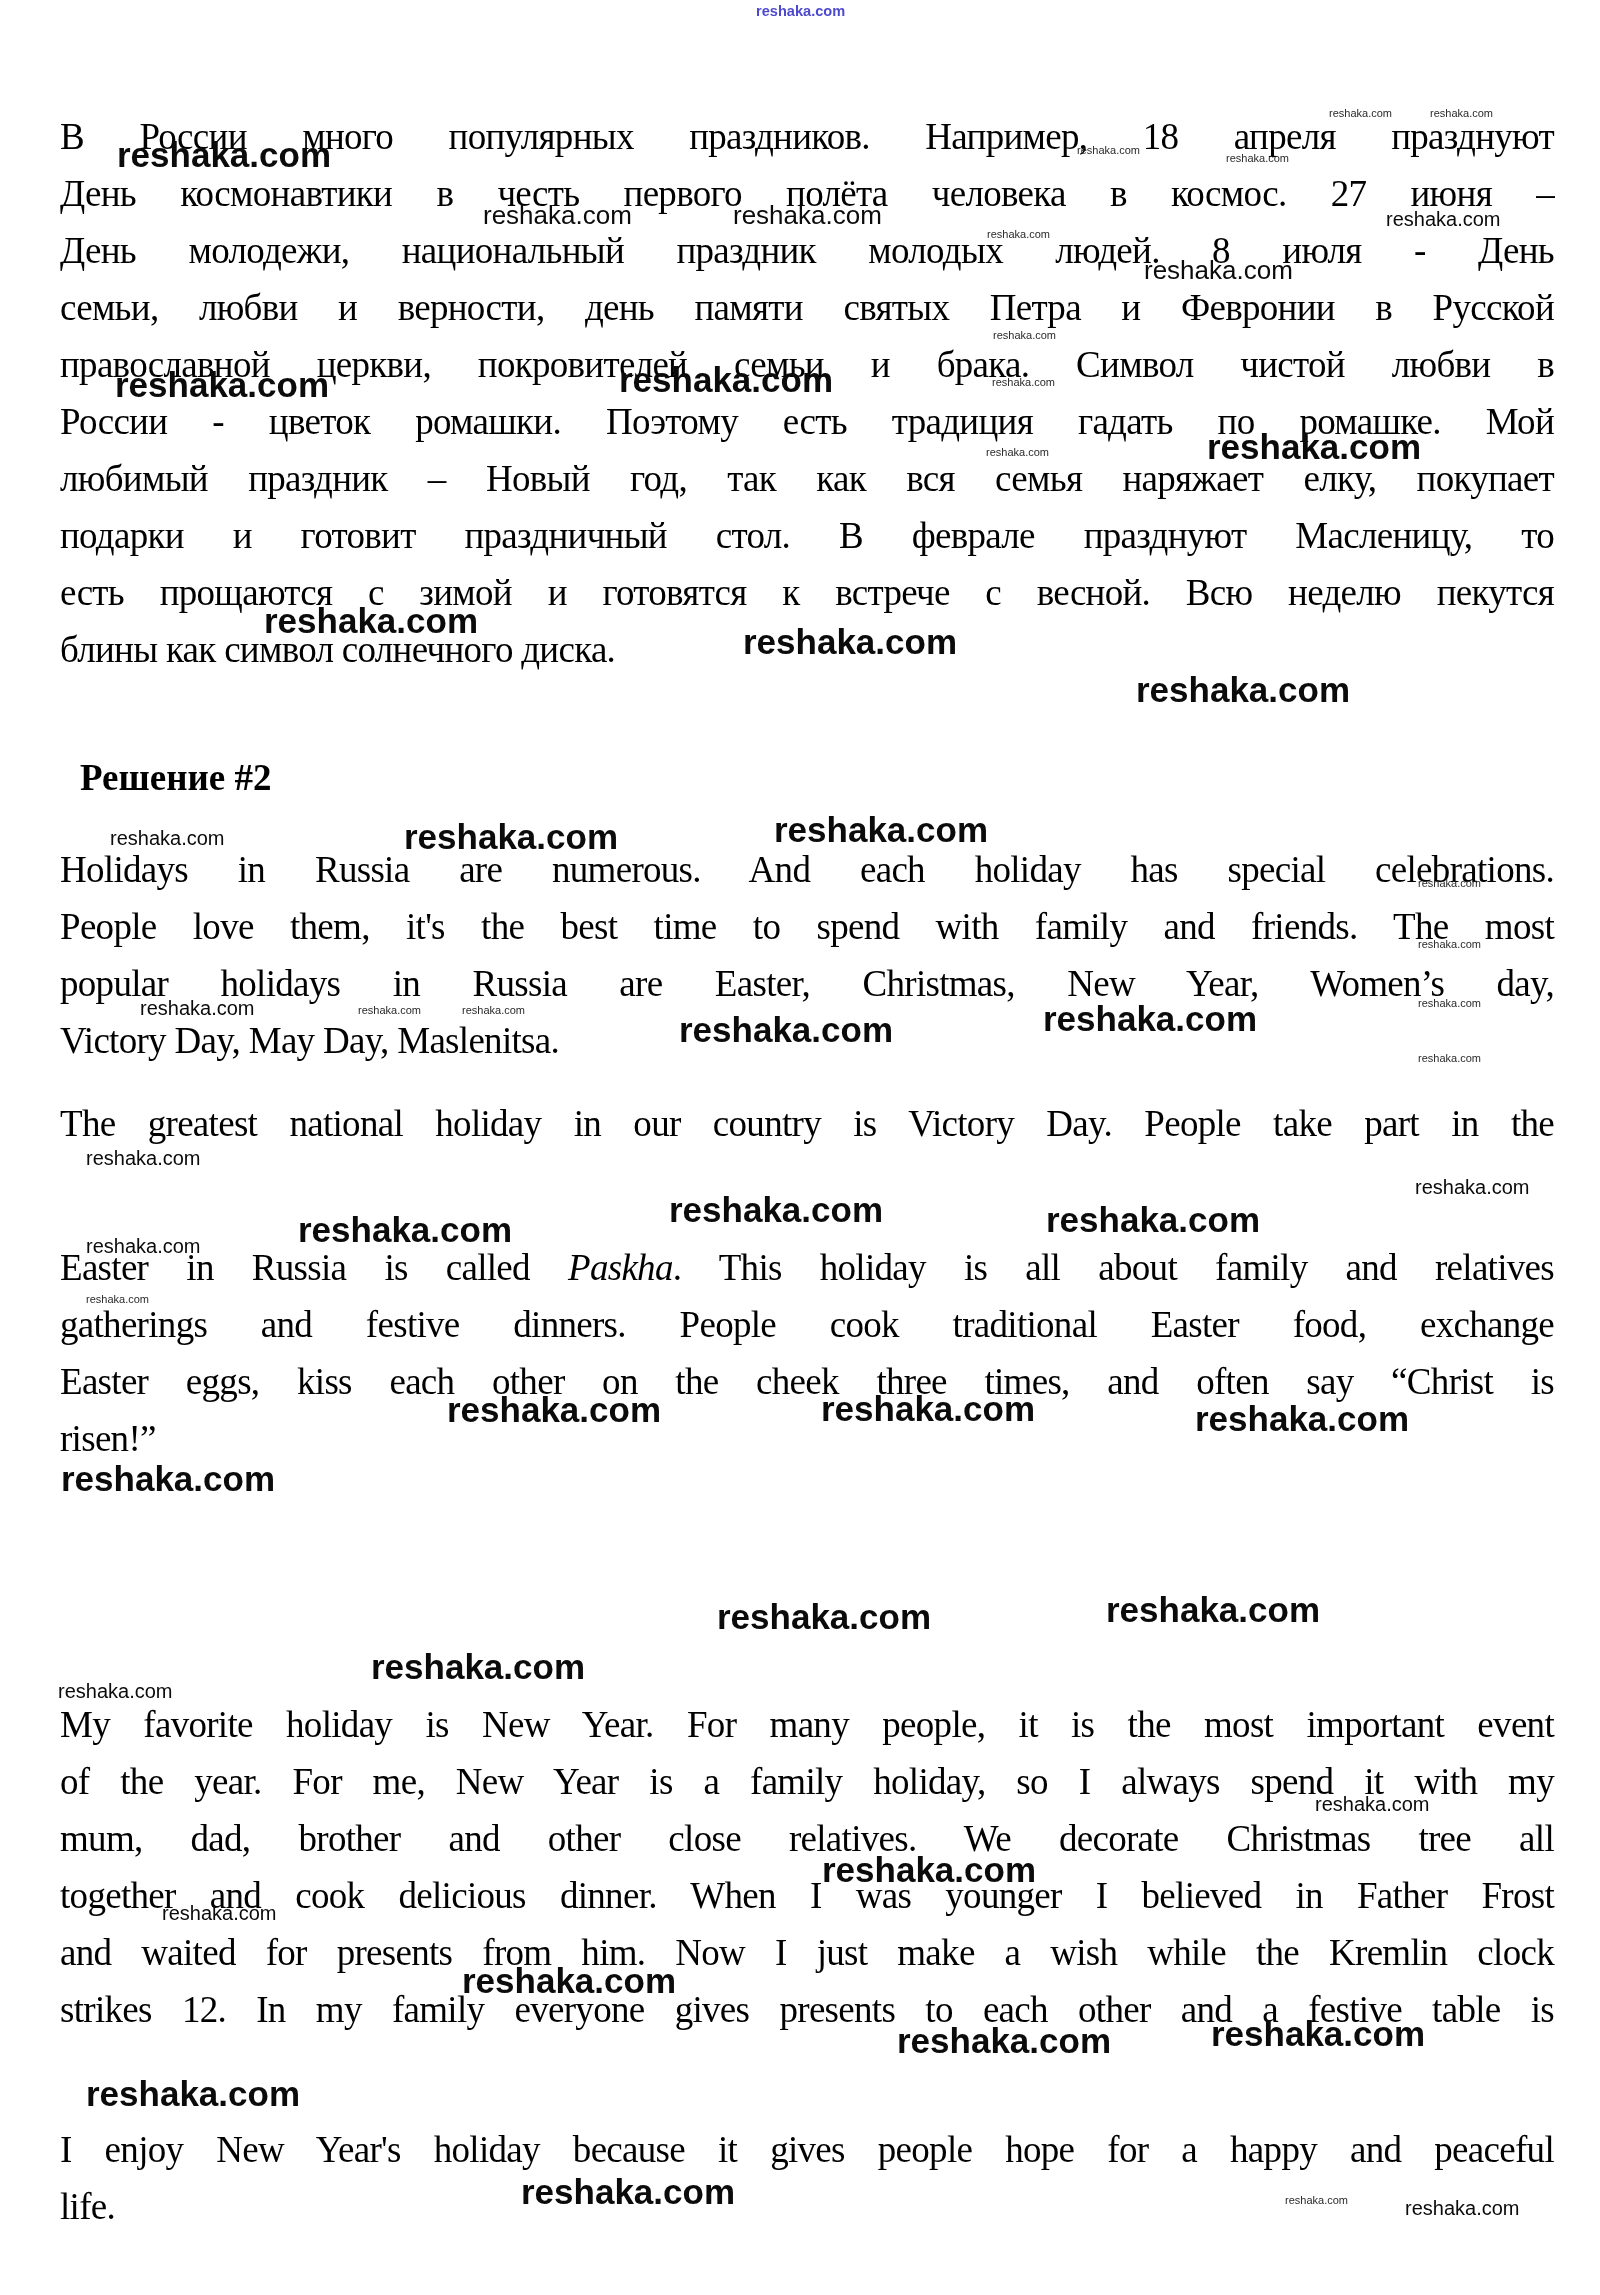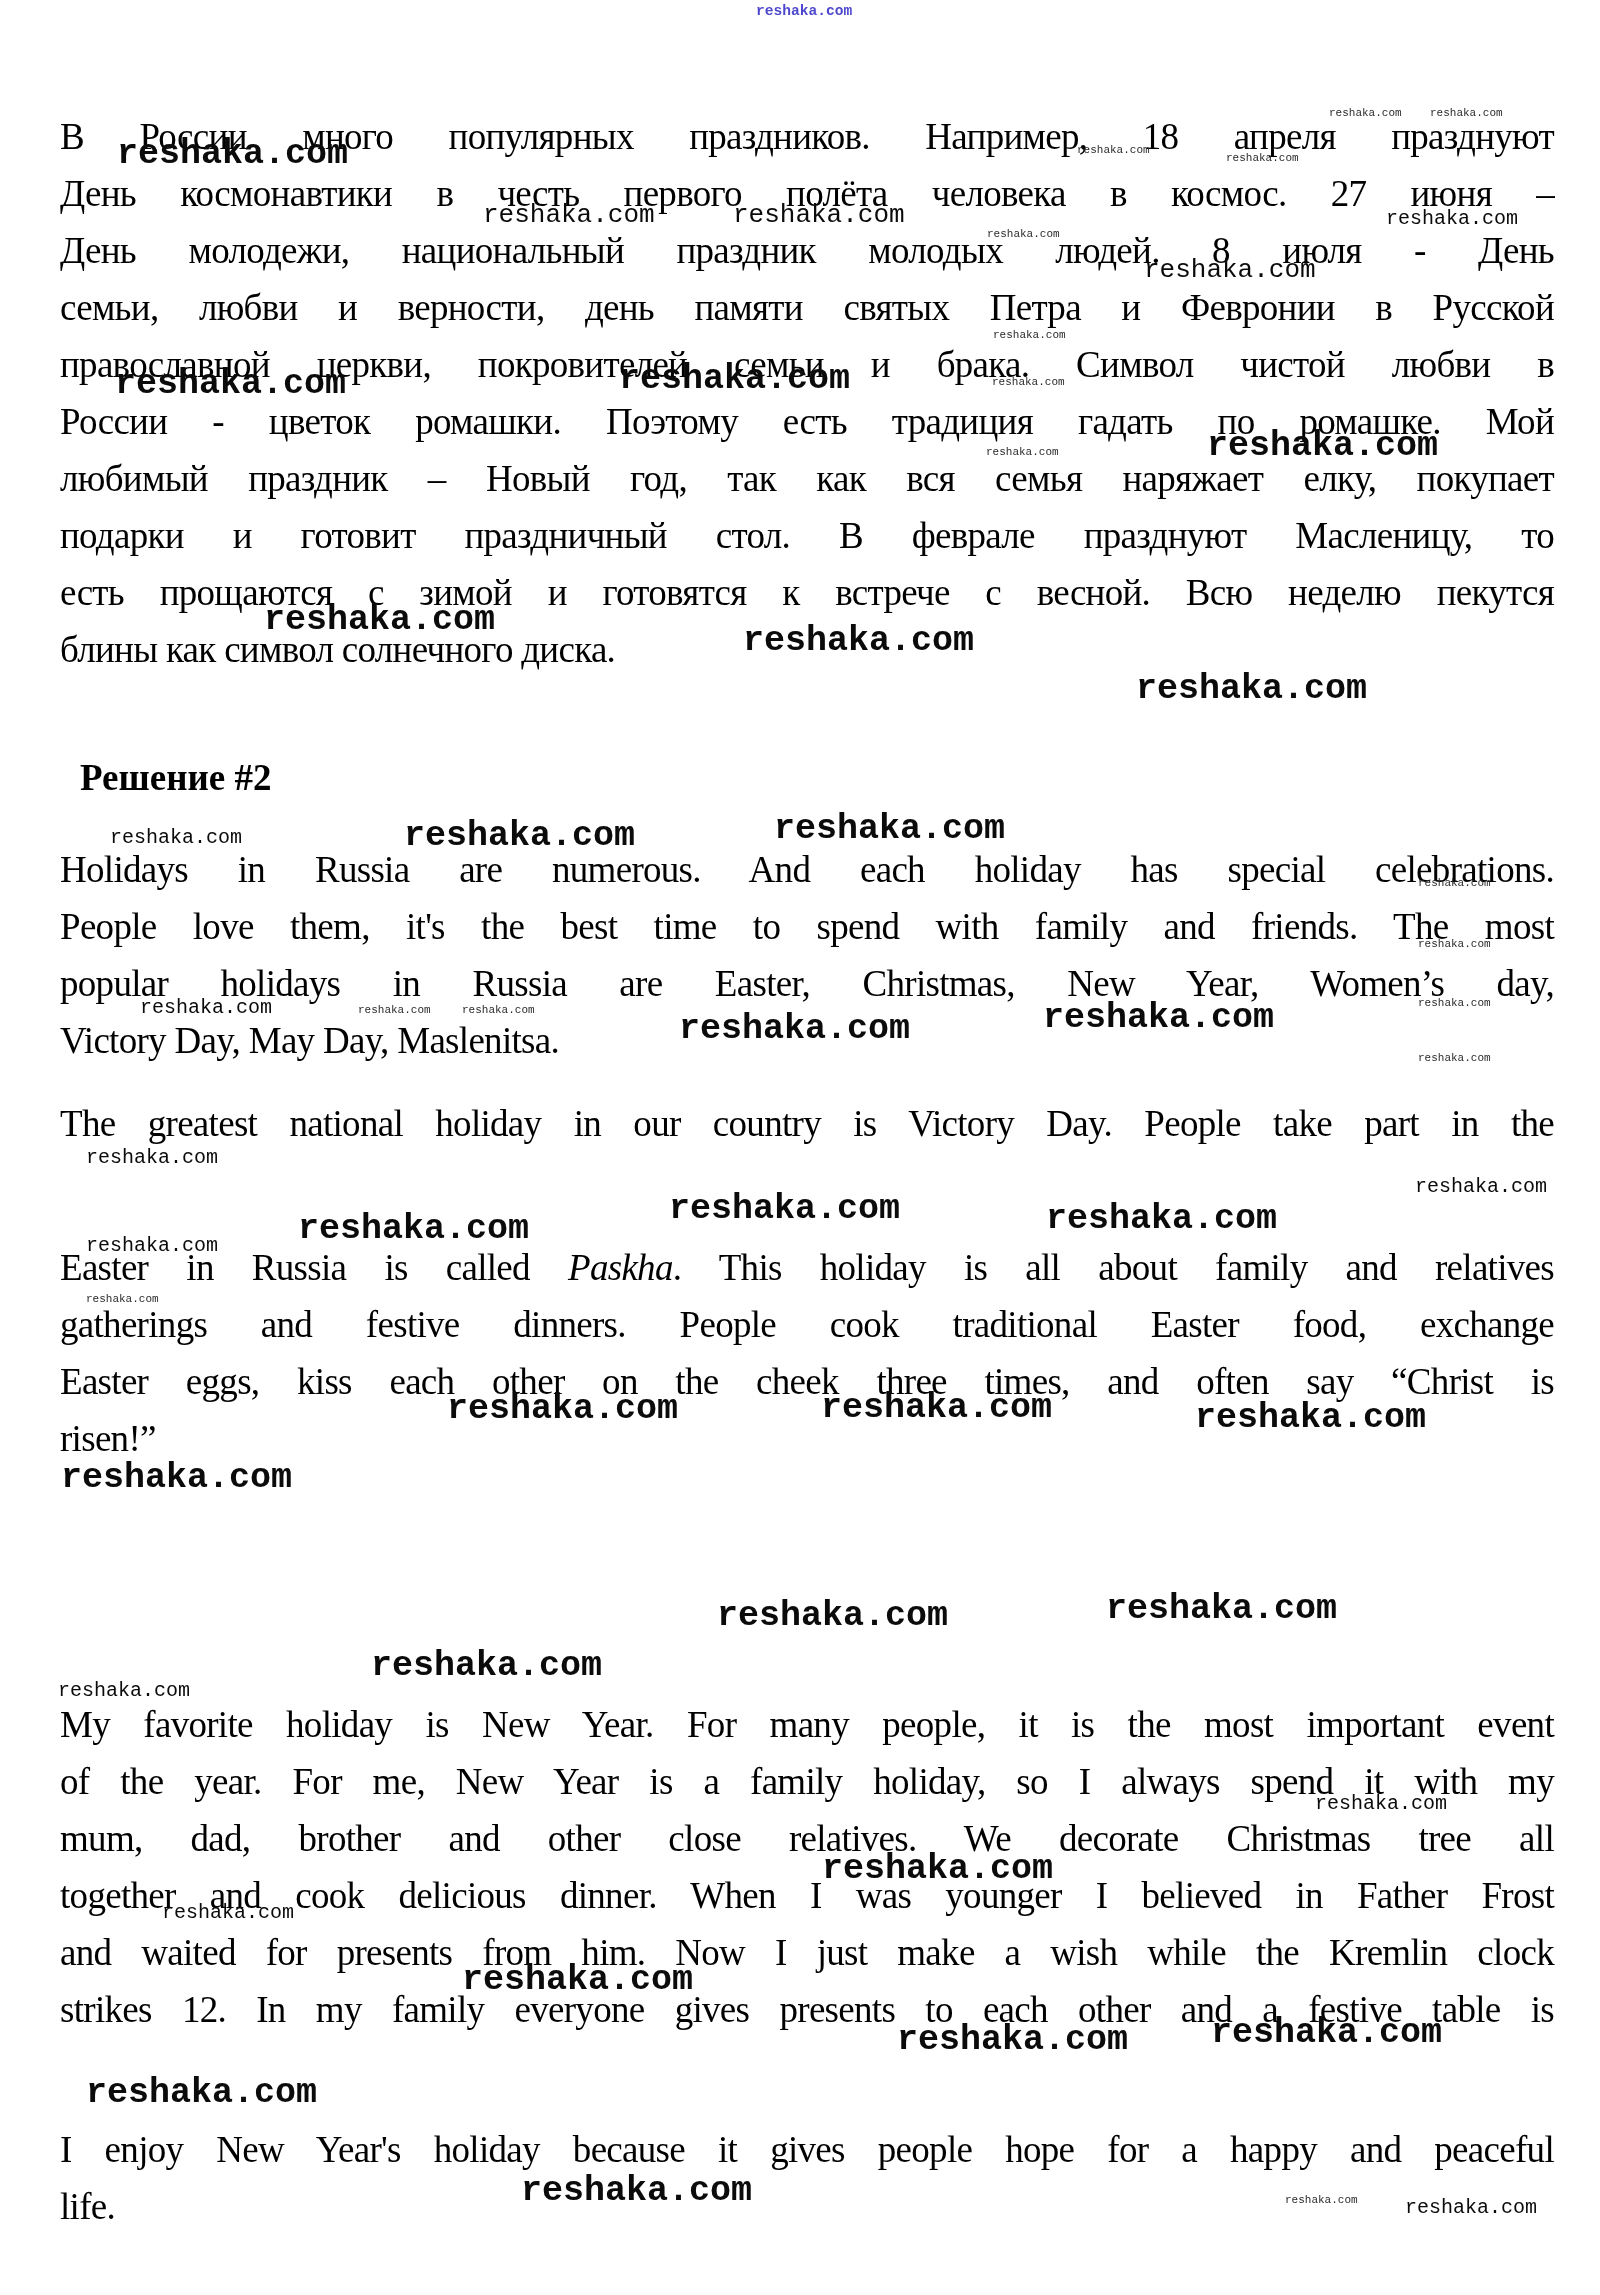--- a/index.html
+++ b/index.html
@@ -22,21 +22,21 @@
     white-space:nowrap;
   }
   .para .line.last{text-align-last:left;}
   .heading{
     position:absolute;left:80px;margin:0;
     font-size:37px;font-weight:700;line-height:42px;
     font-family:"Liberation Serif",serif;
   }
   .wm{
     position:absolute;
-    font-family:Liberation Mono, monospace;
+    font-family:Liberation Sans, sans-serif;
     color:#0b0b0b;
     white-space:nowrap;
     line-height:1;
   }
   .wm.lg{font-size:35px;font-weight:700;}
   .wm.md{font-size:26px;font-weight:400;}
   .wm.sm{font-size:20px;font-weight:400;}
   .wm.xs{font-size:11px;font-weight:400;color:#2a2a2a;}
   .wm.top{font-size:14.6px;font-weight:700;opacity:.9;}
   i{font-style:italic;}

